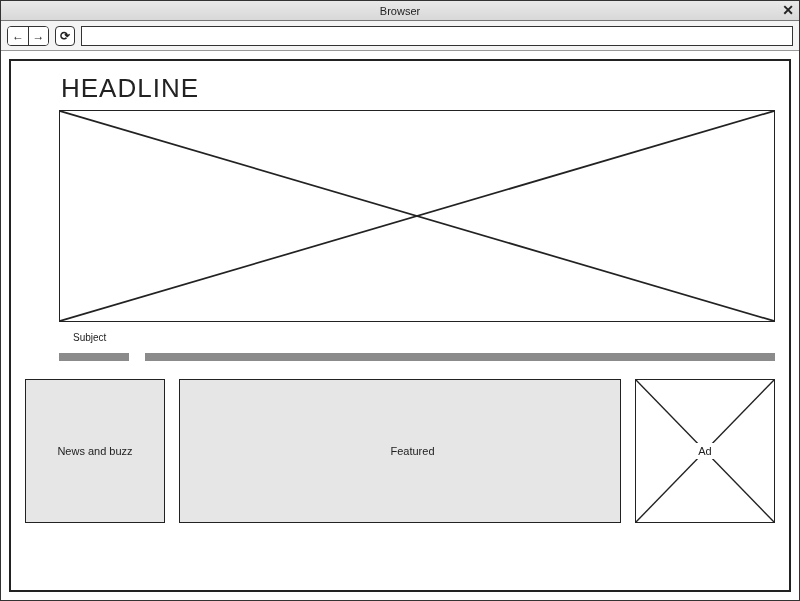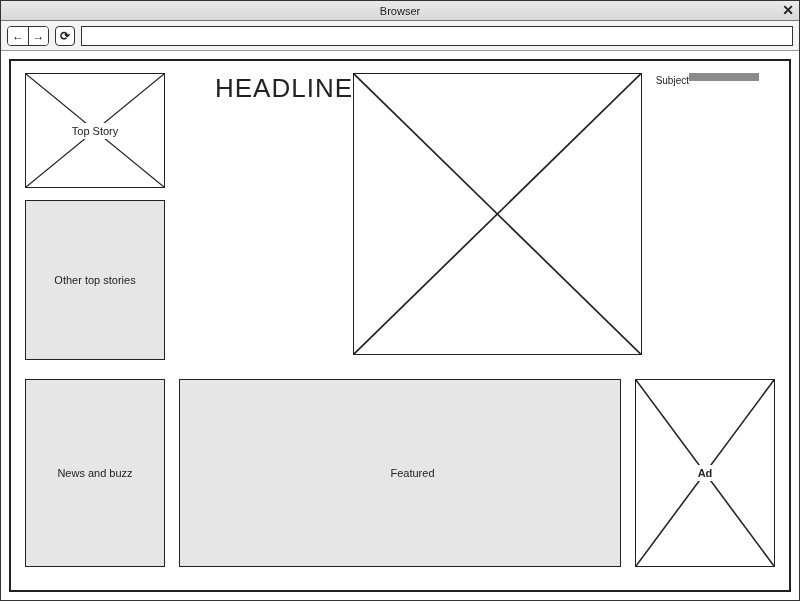--- a/index.html
+++ b/index.html
@@ -102,21 +102,21 @@
     width: 140px; height: 160px;
     background: #e6e6e6;
     border: 1px solid #222;
     display: flex; align-items: center; justify-content: center;
     font-size: 11px;
     text-align: center;
     padding: 4px;
   }
   .col-right {
     flex: 1;
-    display: flex; flex-direction: row; padding-left: 34px;
+    display: flex; flex-direction: column; padding-left: 34px;
   }
   .headline {
     font-size: 26px;
     margin: 0 0 6px 2px;
     letter-spacing: 1px;
   }
   .hero {
     flex: 1;
     position: relative;
     margin-bottom: 8px;
@@ -133,41 +133,40 @@
   .textline .bar1 {
     width: 70px; height: 8px; background: #8b8b8b;
   }
   .textline .bar2 {
     flex: 1; height: 8px; background: #8b8b8b;
   }
   .row2 {
     display: flex;
     gap: 14px;
     margin-top: 16px;
-    height: 188px;
+    height: 144px;
   }
   .news-buzz {
     width: 140px; height: 100%;
     background: #e6e6e6;
     border: 1px solid #222;
     display: flex; align-items: center; justify-content: center;
     font-size: 11px; text-align: center;
   }
   .featured {
     flex: 1; height: 100%;
     background: #e6e6e6;
     border: 1px solid #222;
     display: flex; align-items: center; justify-content: center;
     font-size: 11px;
     padding-left: 25px;
   }
   .ad {
     width: 140px; height: 100%;
     position: relative;
-    font-weight: bold;
   }
   .xbox {
     border: 1.5px solid #222;
     background: #fff;
     position: relative;
     width: 100%; height: 100%;
   }
   .xbox svg {
     position: absolute; inset: 0;
     width: 100%; height: 100%;
@@ -206,34 +205,20 @@
     <div class="reload-btn">
       <span>⟳</span>
     </div>
     <input class="urlbar" type="text" value="" style="">
   </div>
 
   <div class="content">
 
     <div class="row1">
 
-      <div class="col-left">
-        <div class="top-story">
-          <div class="xbox">
-            <svg viewBox="0 0 100 100" preserveAspectRatio="none">
-              <line x1="0" y1="0" x2="100" y2="100" stroke="#222" stroke-width="1"></line>
-              <line x1="100" y1="0" x2="0" y2="100" stroke="#222" stroke-width="1"></line>
-            </svg>
-            <span class="xbox-label">Top Story</span>
-          </div>
-        </div>
-        <div class="other-top">
-          <span>Other top stories</span>
-        </div>
-      </div>
 
       <div class="col-right">
         <div class="headline">HEADLINE</div>
         <div class="hero">
           <div class="xbox">
             <svg viewBox="0 0 100 100" preserveAspectRatio="none">
               <line x1="0" y1="0" x2="100" y2="100" stroke="#222" stroke-width="0.6"></line>
               <line x1="100" y1="0" x2="0" y2="100" stroke="#222" stroke-width="0.6"></line>
             </svg>
           </div>

